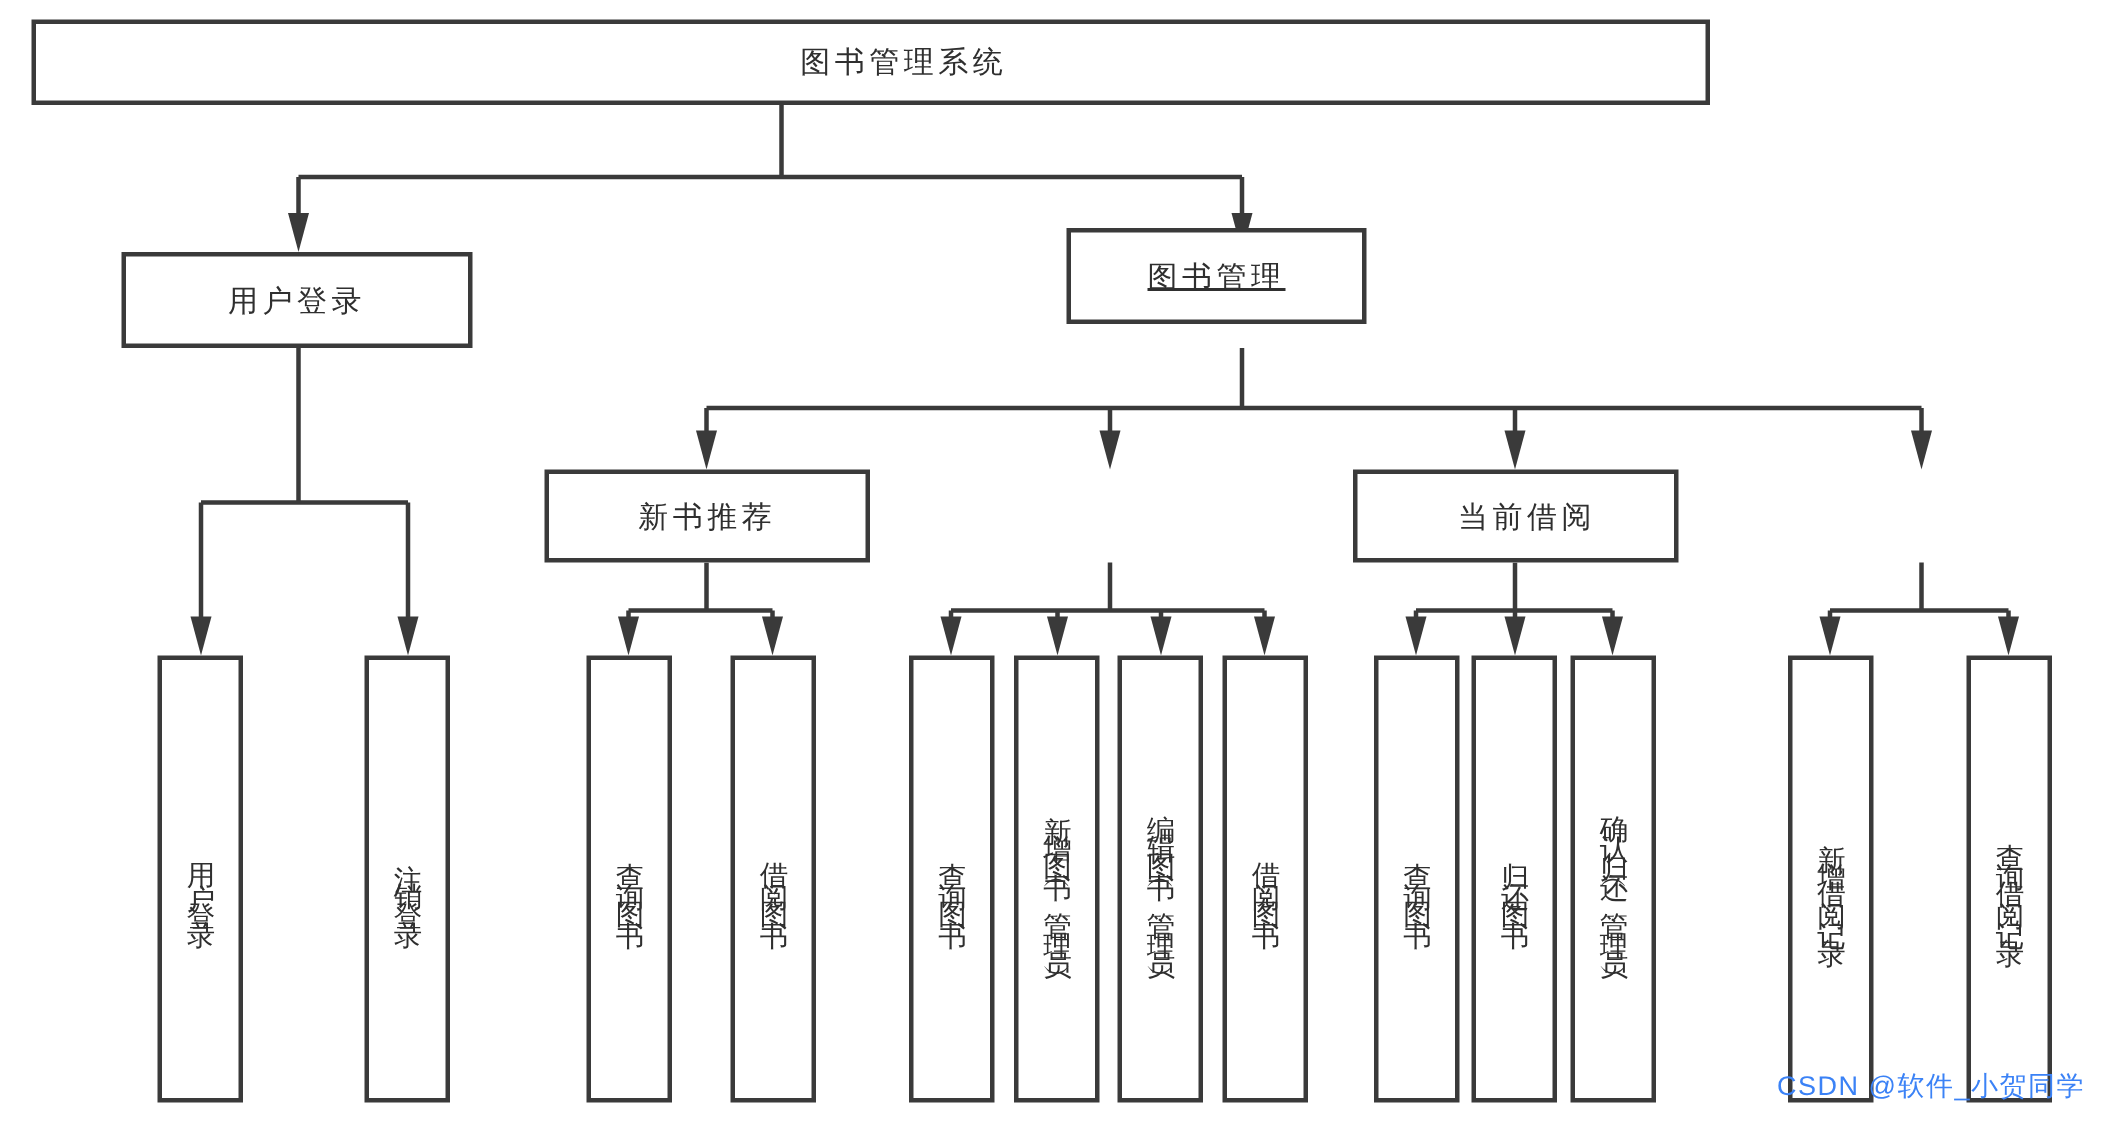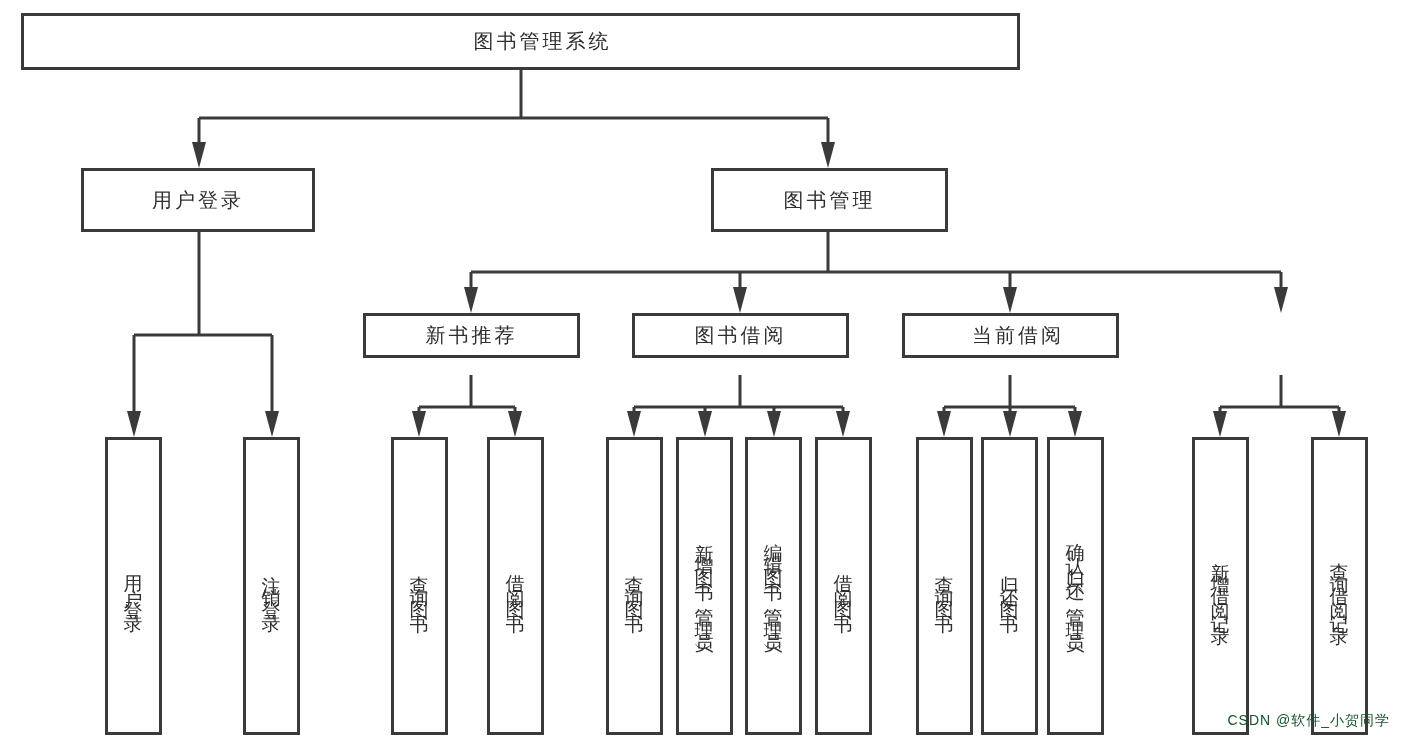--- a/index.html
+++ b/index.html
@@ -21,24 +21,24 @@
     position: absolute;
     box-sizing: border-box;
     background: #ffffff;
     border: 3px solid #3a3a3a;
     color: #2f2f2f;
     display: flex;
     align-items: center;
     justify-content: center;
   }
   .h-box { font-size: 20px; letter-spacing: 3px; white-space: nowrap; }
-  .root-box  { left: 21px;  top: 13px;  width: 999px; height: 57px; padding-left: 44px; }
+  .root-box  { left: 21px;  top: 13px;  width: 1119px; height: 57px; padding-left: 44px; }
   .l2-a      { left: 81px;  top: 168px; width: 234px; height: 64px; }
-  .l2-b      { left: 711px; top: 168px; width: 237px; height: 64px; }
-  .l3        { top: 313px; width: 217px; height: 45px; }
+  .l2-b      { left: 711px; top: 152px; width: 200px; height: 64px; text-decoration: underline; }
+  .l3        { top: 313px; width: 217px; height: 62px; }
   .l3-a { left: 363px; }  .l3-b { left: 632px; }
   .l3-c { left: 902px; padding-left: 15px; }  .l3-d { left: 1172px; }
   .v-box {
     top: 437px; width: 57px; height: 298px;
     writing-mode: vertical-rl;
     text-orientation: mixed;
     font-size: 19px;
     letter-spacing: 13px;
     line-height: 1;
   }
@@ -46,23 +46,23 @@
   .lf-3  { left: 391px; }  .lf-4  { left: 487px; }
   .lf-5  { left: 606px; }  .lf-6  { left: 676px; }
   .lf-7  { left: 745px; }  .lf-8  { left: 815px; }
   .lf-9  { left: 916px; }  .lf-10 { left: 981px; }
   .lf-11 { left: 1047px; }
   .lf-12 { left: 1192px; } .lf-13 { left: 1311px; }
   .watermark {
     position: absolute;
     right: 15px;
     top: 712px;
-    font-size: 14px;
+    font-size: 18px;
     letter-spacing: 1px;
-    color: #14532d;
+    color: #3b82f6;
     white-space: nowrap;
   }
 </style>
 </head>
 <body>
 
 <div class="canvas">
 
   <svg class="connectors" viewBox="0 0 1405 747">
     <g stroke="#3a3a3a" stroke-width="3" fill="none">
@@ -111,23 +111,20 @@
   <div class="box h-box l2-a">
     <span>用户登录</span>
   </div>
   <div class="box h-box l2-b">
     <span>图书管理</span>
   </div>
 
   <div class="box h-box l3 l3-a">
     <span>新书推荐</span>
   </div>
-  <div class="box h-box l3 l3-b">
-    <span>图书借阅</span>
-  </div>
   <div class="box h-box l3 l3-c">
     <span>当前借阅</span>
   </div>
 
   <div class="box v-box lf-1">
     <span>用户登录</span>
   </div>
   <div class="box v-box lf-2">
     <span>注销登录</span>
   </div>

